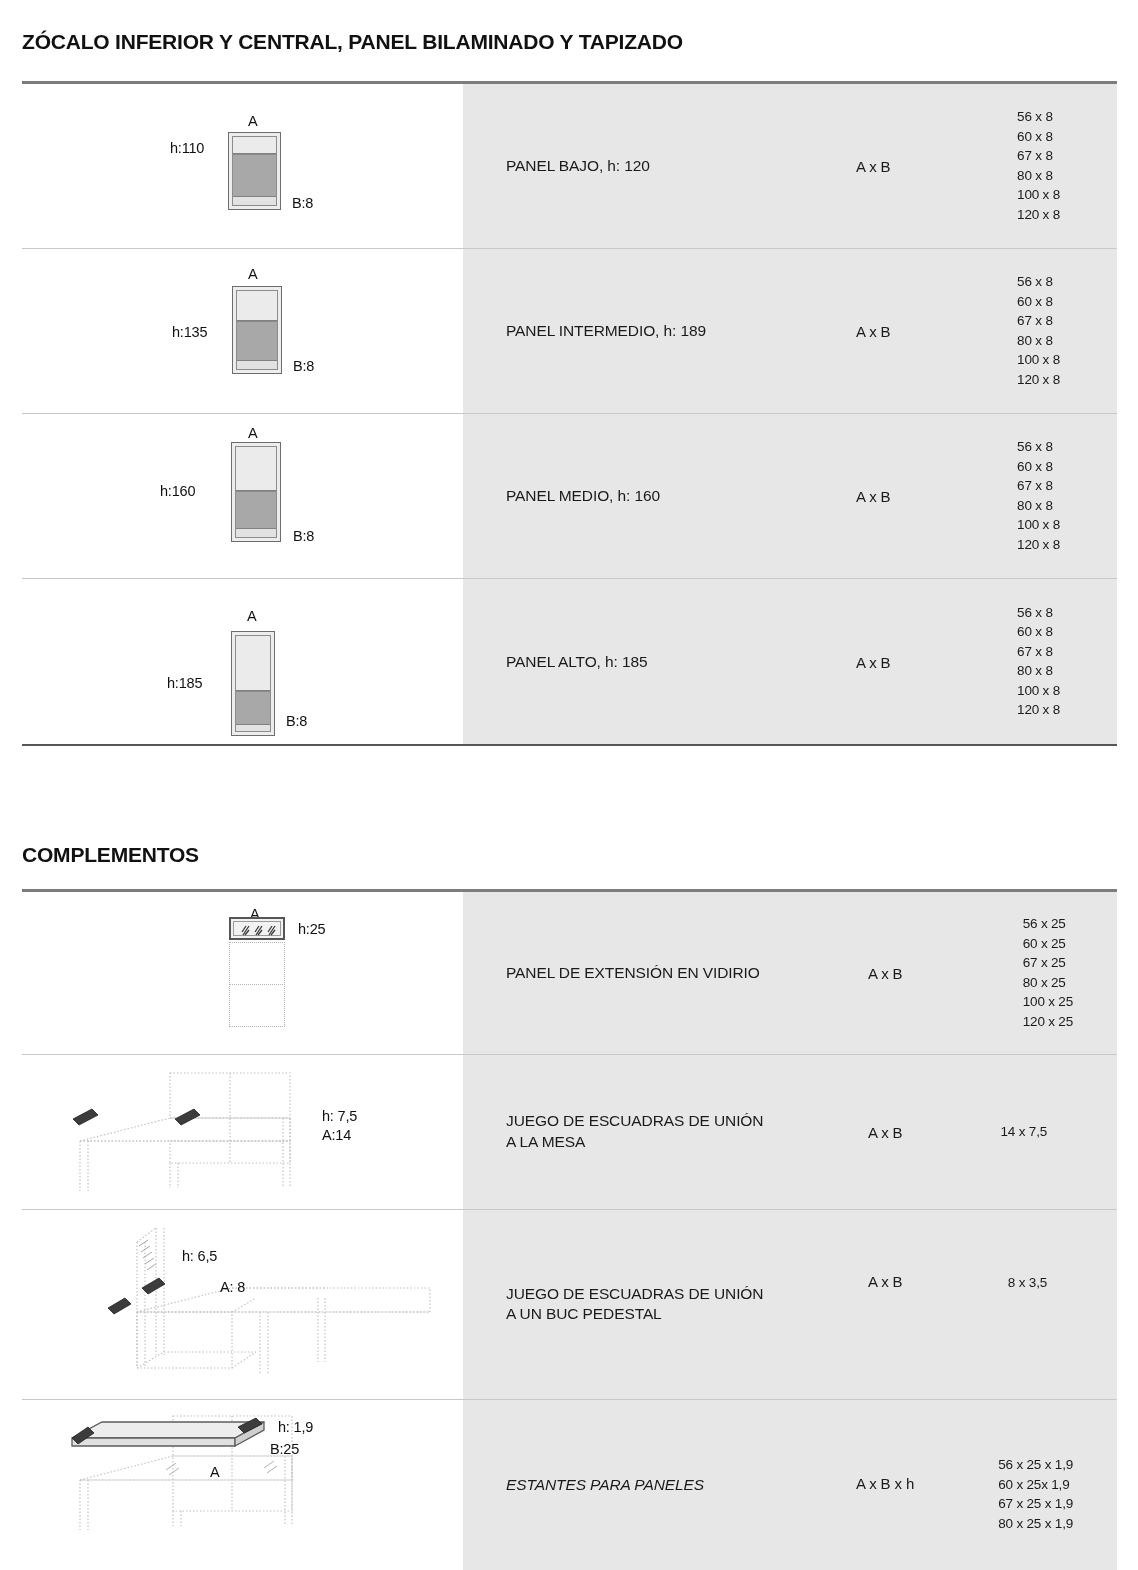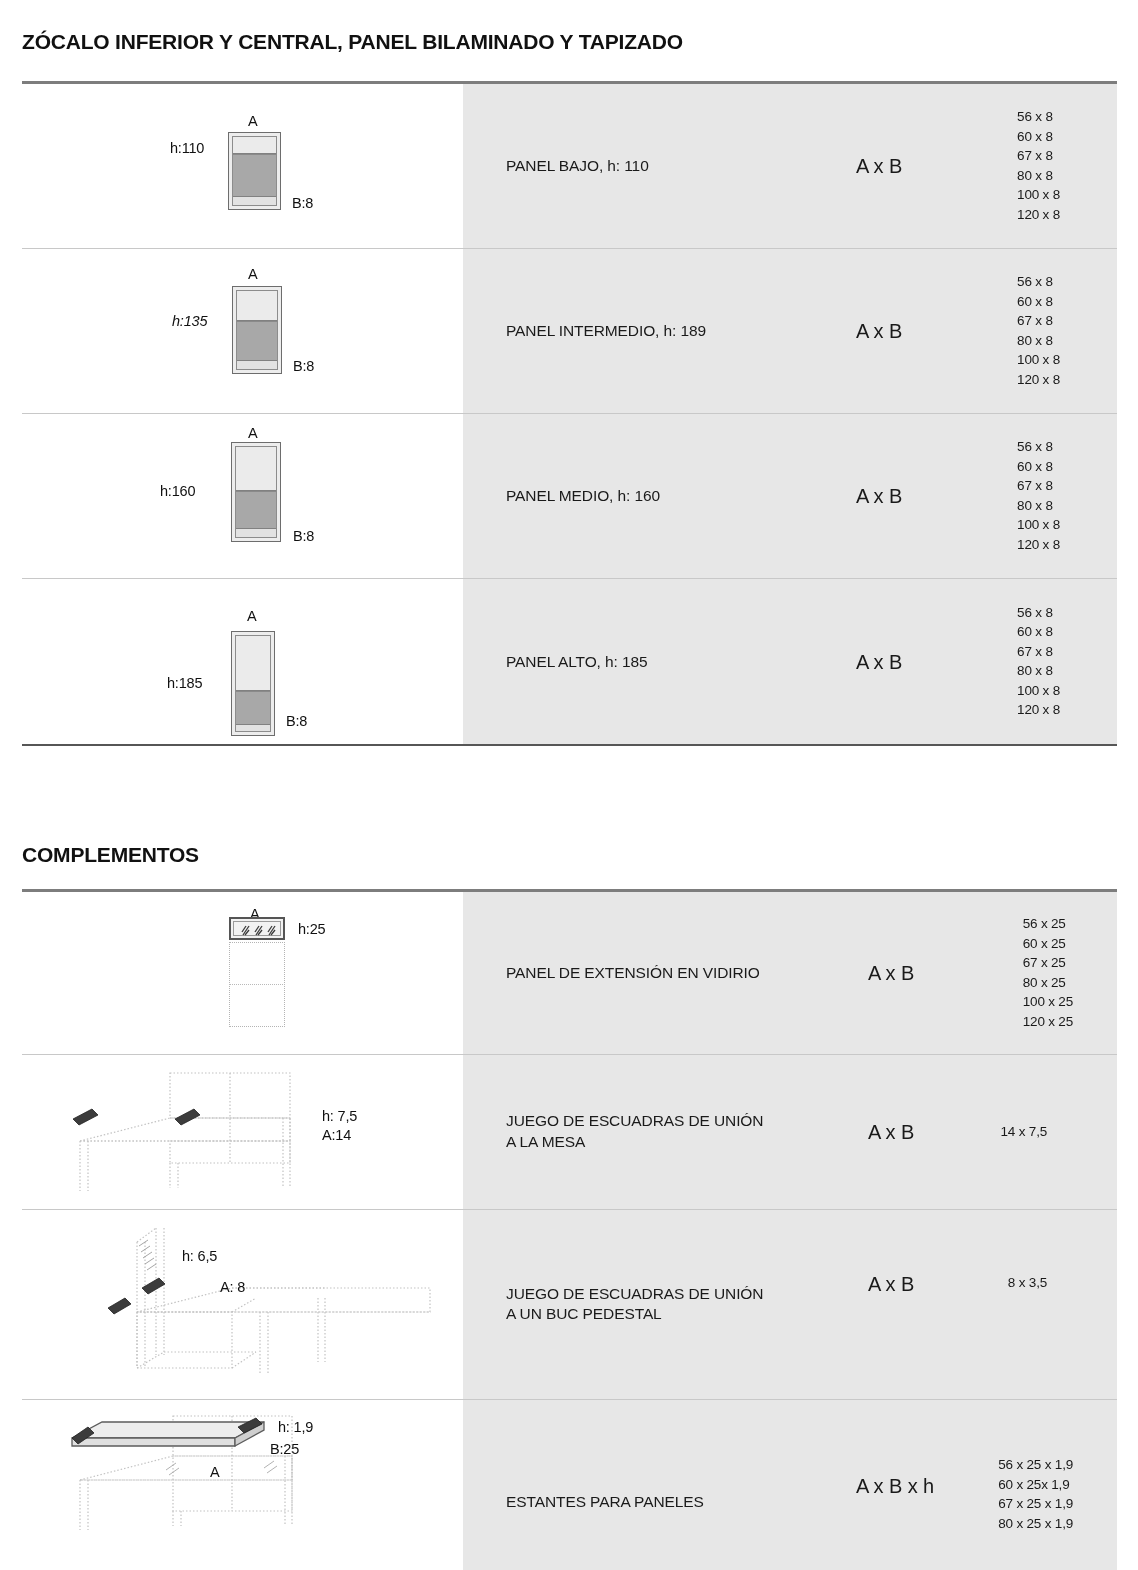--- a/index.html
+++ b/index.html
@@ -87,21 +87,21 @@
     left: 43px;
     font-size: 15.5px;
     letter-spacing: -0.1px;
     line-height: 1.35;
     color: #1a1a1a;
     white-space: pre-line;
   }
   .formula {
     position: absolute;
     left: 393px;
-    font-size: 20px;
+    font-size: 15px;
     letter-spacing: -0.1px;
     color: #1a1a1a;
     white-space: nowrap;
   }
   .sizes {
     position: absolute;
     font-size: 13.5px;
     line-height: 1.45;
     letter-spacing: -0.2px;
     color: #1a1a1a;
@@ -203,42 +203,42 @@
             <div class="panel-inner-frame"></div>
             <div class="panel-upper" style="height:17px;"></div>
             <div class="panel-lower" style="top:21px; bottom:13px;"></div>
             <div class="panel-plinth"></div>
           </div>
           <div class="lbl" style="left:148px; top:55px;">h:110</div>
           <div class="lbl" style="left:270px; top:110px;">B:8</div>
         </div>
       </div>
       <div class="col-data">
-        <div class="desc vc">PANEL BAJO, h: 110</div>
+        <div class="desc vc">PANEL BAJO, h: 120</div>
         <div class="formula vc">A x B</div>
         <div class="sizes vc" style="right:57px;">56 x 8
 60 x 8
 67 x 8
 80 x 8
 100 x 8
 120 x 8</div>
       </div>
     </div>
 
     <div class="row" style="height:165px">
       <div class="col-figure">
         <div class="panel-fig">
           <div class="lbl" style="left:226px; top:16px;">A</div>
           <div class="panel-box" style="left:210px; top:37px; width:50px; height:88px;">
             <div class="panel-inner-frame"></div>
             <div class="panel-upper" style="height:30px;"></div>
             <div class="panel-lower" style="top:34px; bottom:13px;"></div>
             <div class="panel-plinth"></div>
           </div>
-          <div class="lbl" style="left:150px; top:63px;font-style:italic;">h:135</div>
+          <div class="lbl" style="left:150px; top:74px;">h:135</div>
           <div class="lbl" style="left:271px; top:108px;">B:8</div>
         </div>
       </div>
       <div class="col-data">
         <div class="desc vc">PANEL INTERMEDIO, h: 189</div>
         <div class="formula vc">A x B</div>
         <div class="sizes vc" style="right:57px;">56 x 8
 60 x 8
 67 x 8
 80 x 8
@@ -480,21 +480,21 @@
               <polygon points="30,30 46,19 52,25 36,36" fill="#3c3c3c" stroke="#222" stroke-width="0.8"></polygon>
               <polygon points="196,19 214,10 220,16 202,25" fill="#3c3c3c" stroke="#222" stroke-width="0.8"></polygon>
             </g>
           </svg>
           <div class="lbl" style="left:256px; top:18px;">h: 1,9</div>
           <div class="lbl" style="left:248px; top:40px;">B:25</div>
           <div class="lbl" style="left:188px; top:63px;">A</div>
         </div>
       </div>
       <div class="col-data">
-        <div class="desc" style="top:92px;">ESTANTES PARA PANELES</div>
+        <div class="desc" style="top:75px;font-style:italic;">ESTANTES PARA PANELES</div>
         <div class="formula" style="top:75px; left:393px;">A x B x h</div>
         <div class="sizes" style="top:55px; right:44px;">56 x 25 x 1,9
 60 x 25x 1,9
 67 x 25 x 1,9
 80 x 25 x 1,9</div>
       </div>
     </div>
 
   </div>
 

